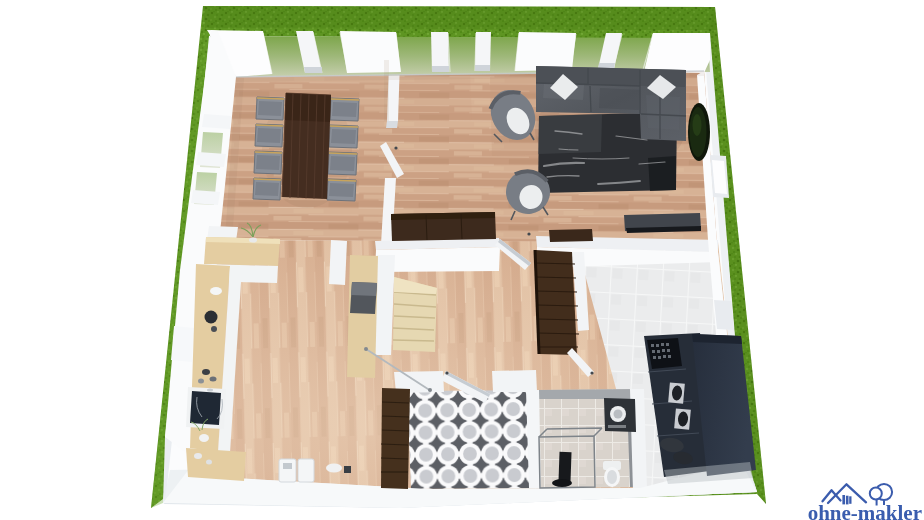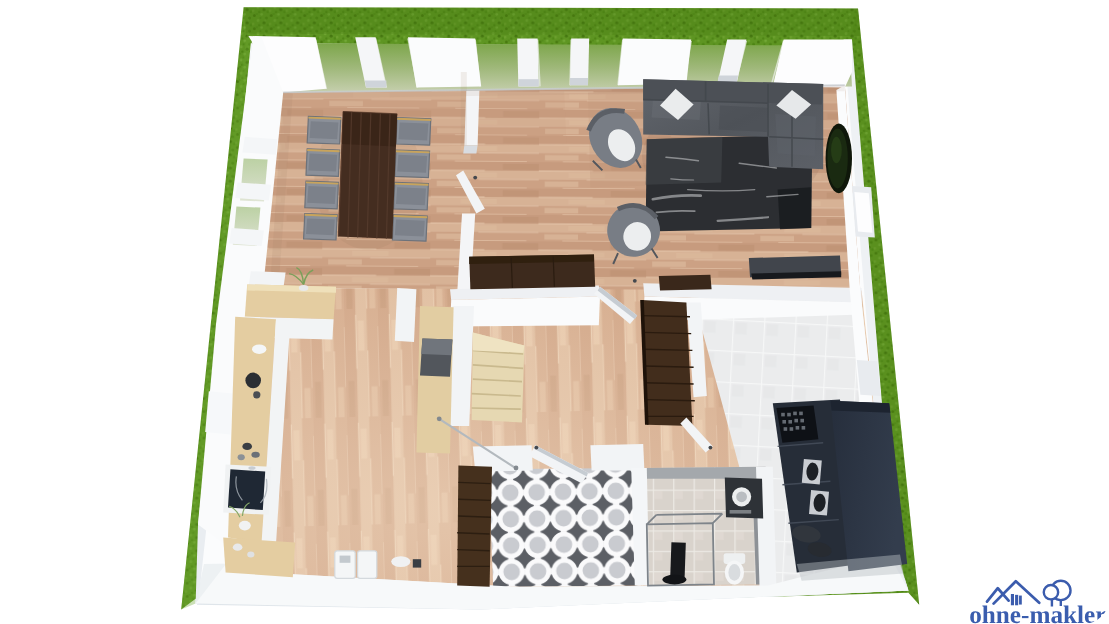--- a/index.html
+++ b/index.html
@@ -1,17 +1,17 @@
 <!DOCTYPE html>
 <html><head>
 <meta charset="utf-8">
 <style>
   html,body{margin:0;padding:0;background:#ffffff;}
   #stage{position:relative;width:924px;height:520px;overflow:hidden;background:#ffffff;
-         font-family:"Liberation Sans",sans-serif;border-radius:21px;}
+         font-family:"Liberation Sans",sans-serif;}
 </style>
 </head>
 <body>
 <div id="stage">
 <svg width="924" height="520" viewBox="0 0 924 520">
 <defs>
   <pattern id="grass" width="14" height="11" patternUnits="userSpaceOnUse">
     <rect width="14" height="11" fill="#5e9522"></rect>
     <circle cx="2" cy="2" r="1.2" fill="#47790f"></circle>
     <circle cx="8" cy="1" r="1.1" fill="#72a836"></circle>

